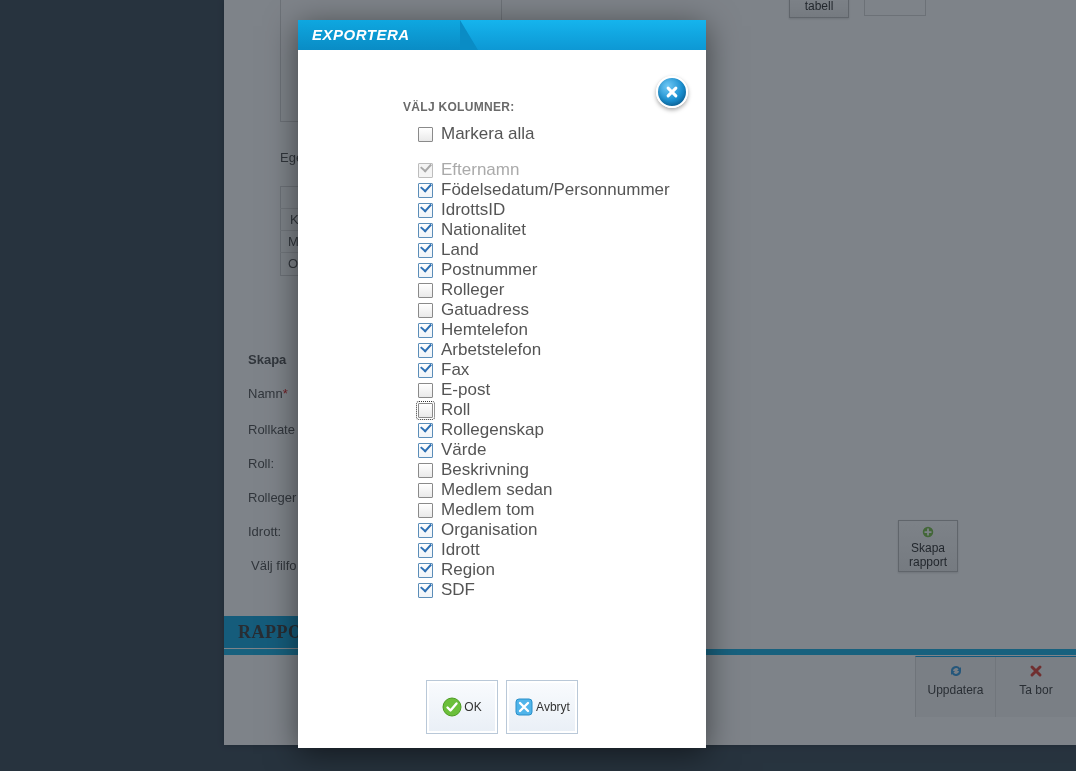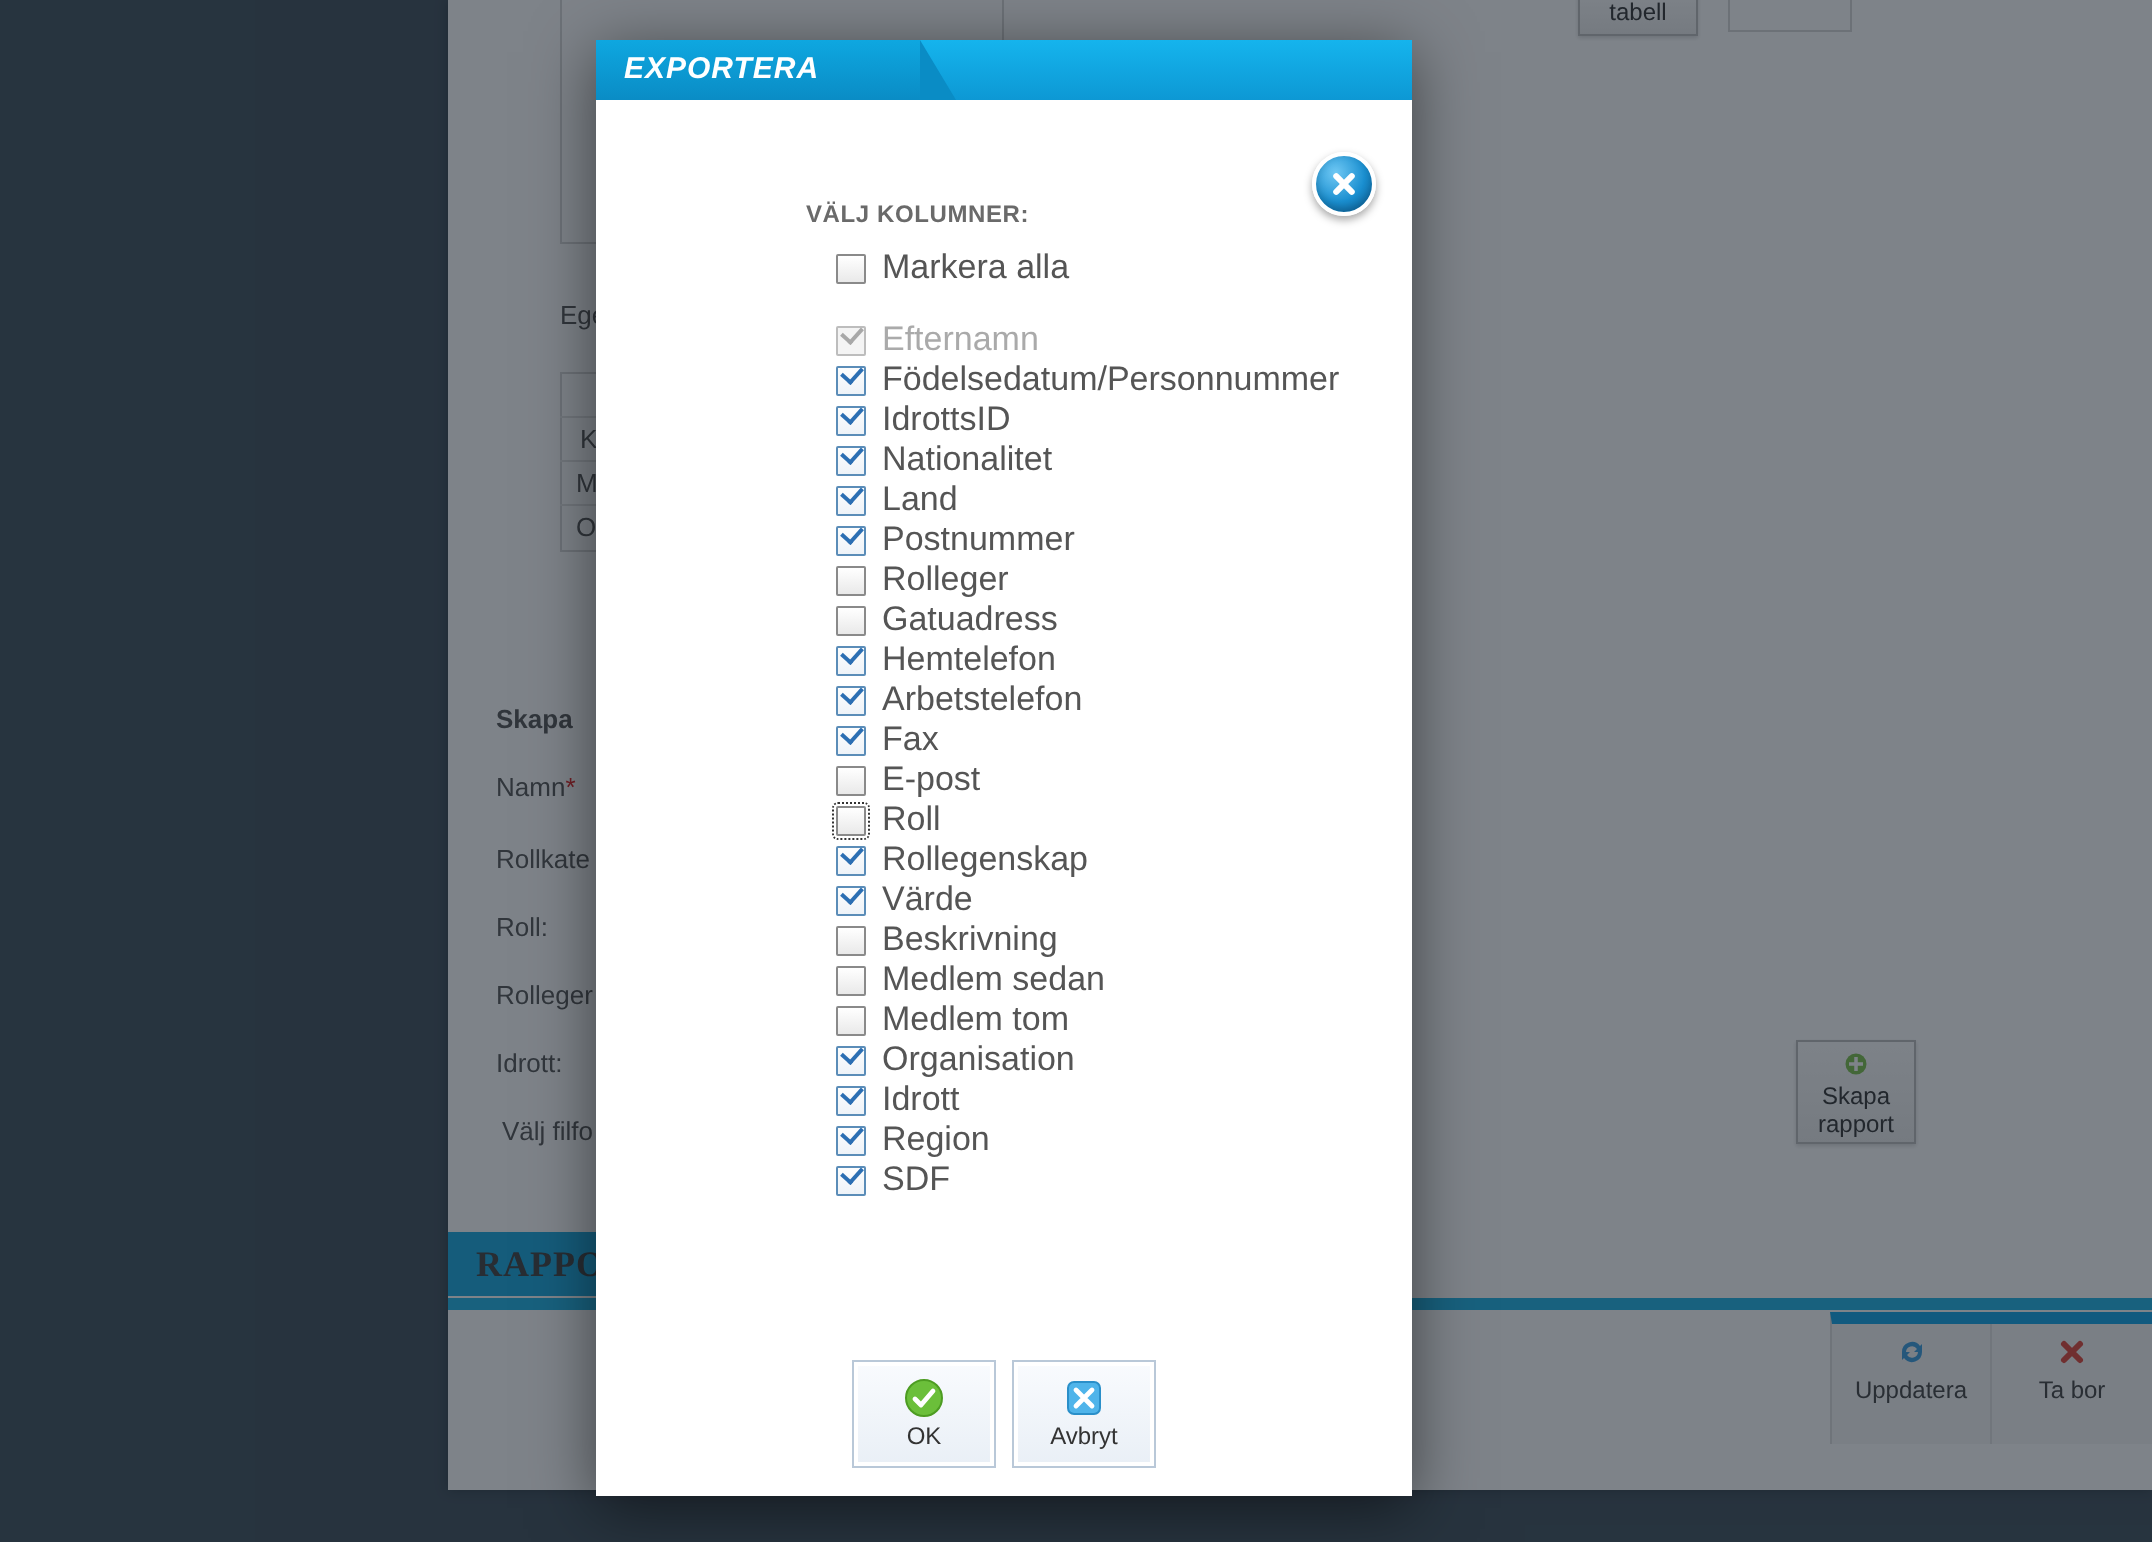--- a/index.html
+++ b/index.html
@@ -222,40 +222,40 @@
     display: flex;
     justify-content: center;
     gap: 8px;
   }
   .dlg-btn {
     width: 70px;
     height: 52px;
     border: 1px solid #b9c8d8;
     background: linear-gradient(#f9fbfe,#e9eff6);
     display: flex;
-    flex-direction: column;
+    flex-direction: row;
     align-items: center;
     justify-content: center;
     gap: 2px;
     font-size: 12px;
     color: #333;
     cursor: pointer;
     box-shadow: inset 0 0 0 2px #fff;
   }
   .dlg-btn svg { width: 20px; height: 20px; display:block;}
 
   
   .br-buttons {
     position: absolute;
     right: 0;
     top: 656px;
     height: 60px;
     display: flex;
     background:#f6f6f6;
-    border-top:6px solid #0ea5e9;
+    border-top:1px solid #0ea5e9;
     border-left:1px solid #ddd;
   }
   .br-btn {
     width: 80px;
     text-align:center;
     font-size:12px;
     color:#444;
     border-right:1px solid #e2e2e2;
     padding-top:6px;
     box-sizing:border-box;

